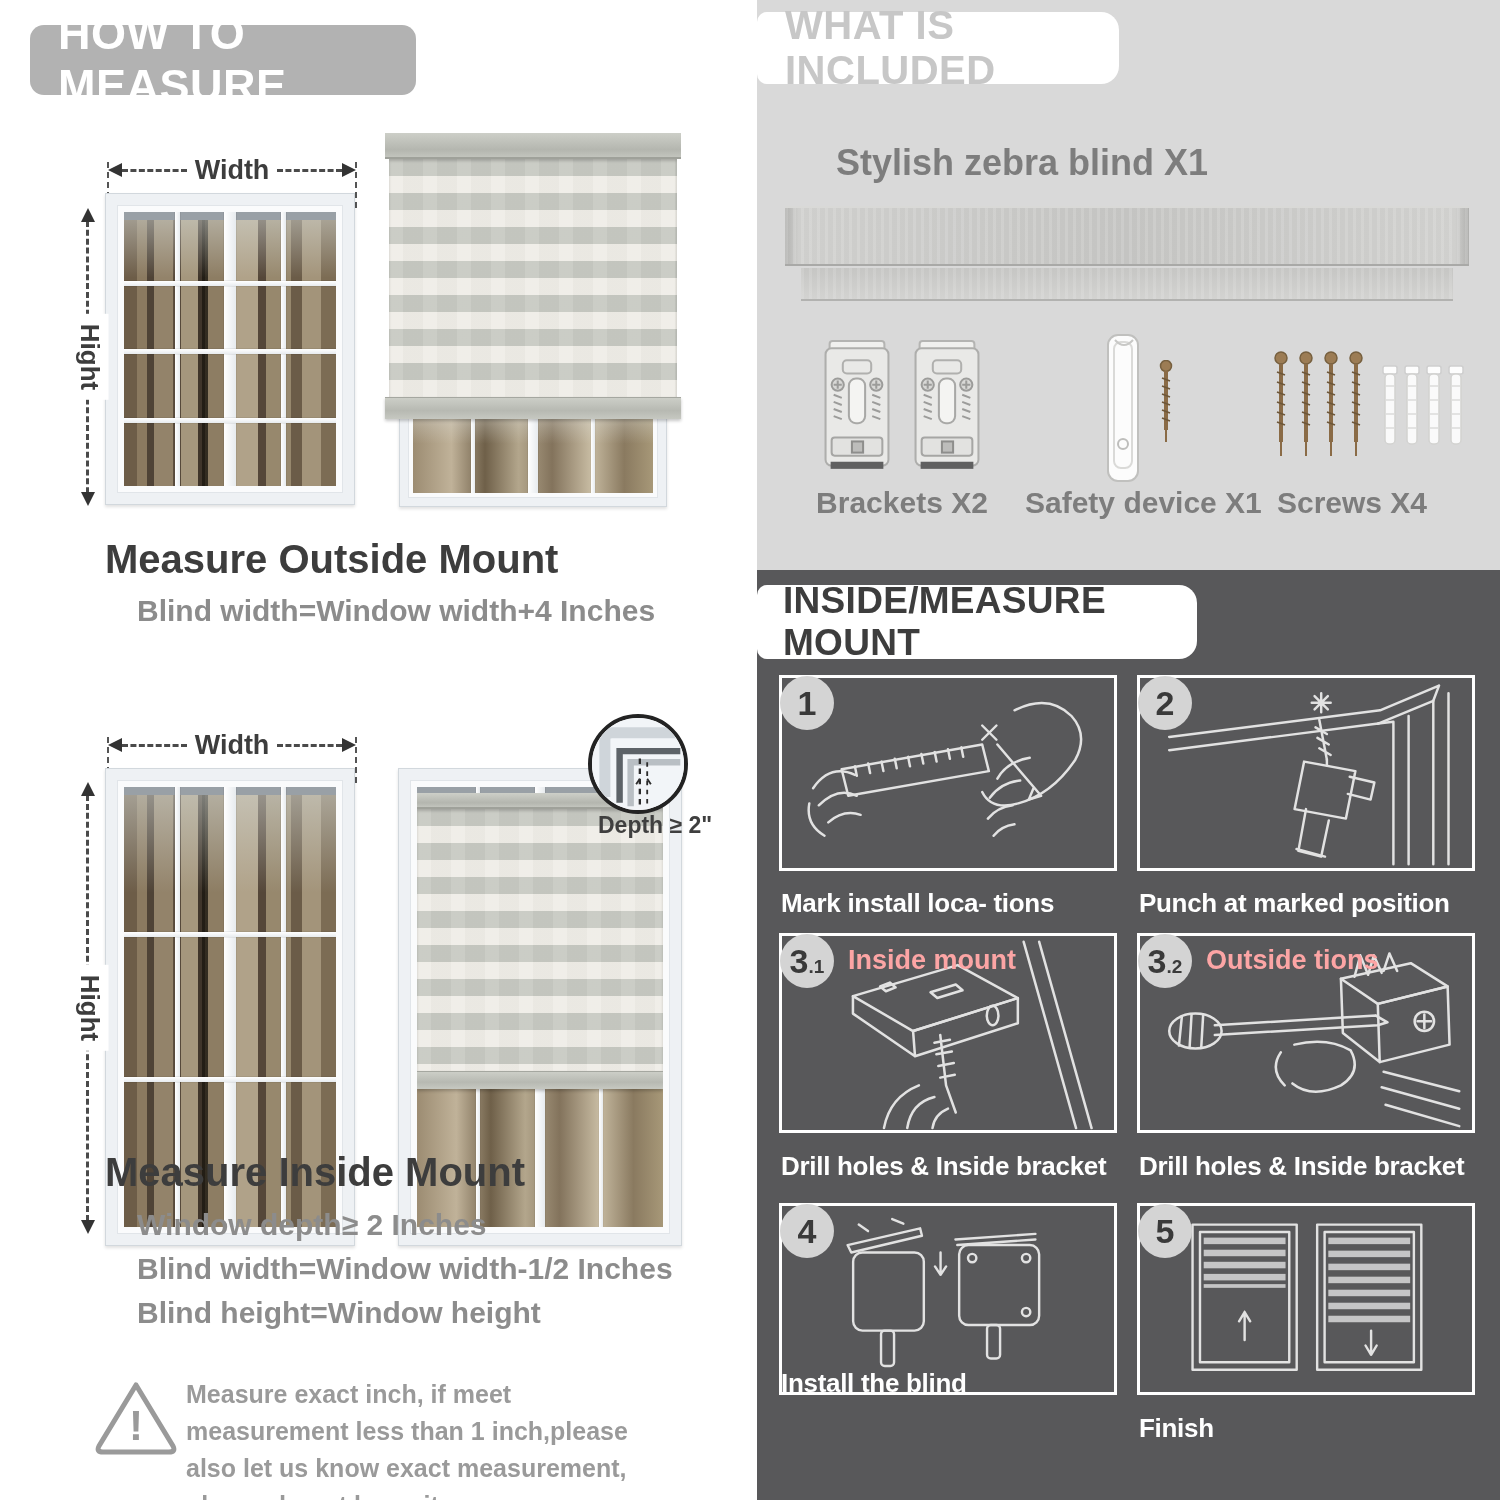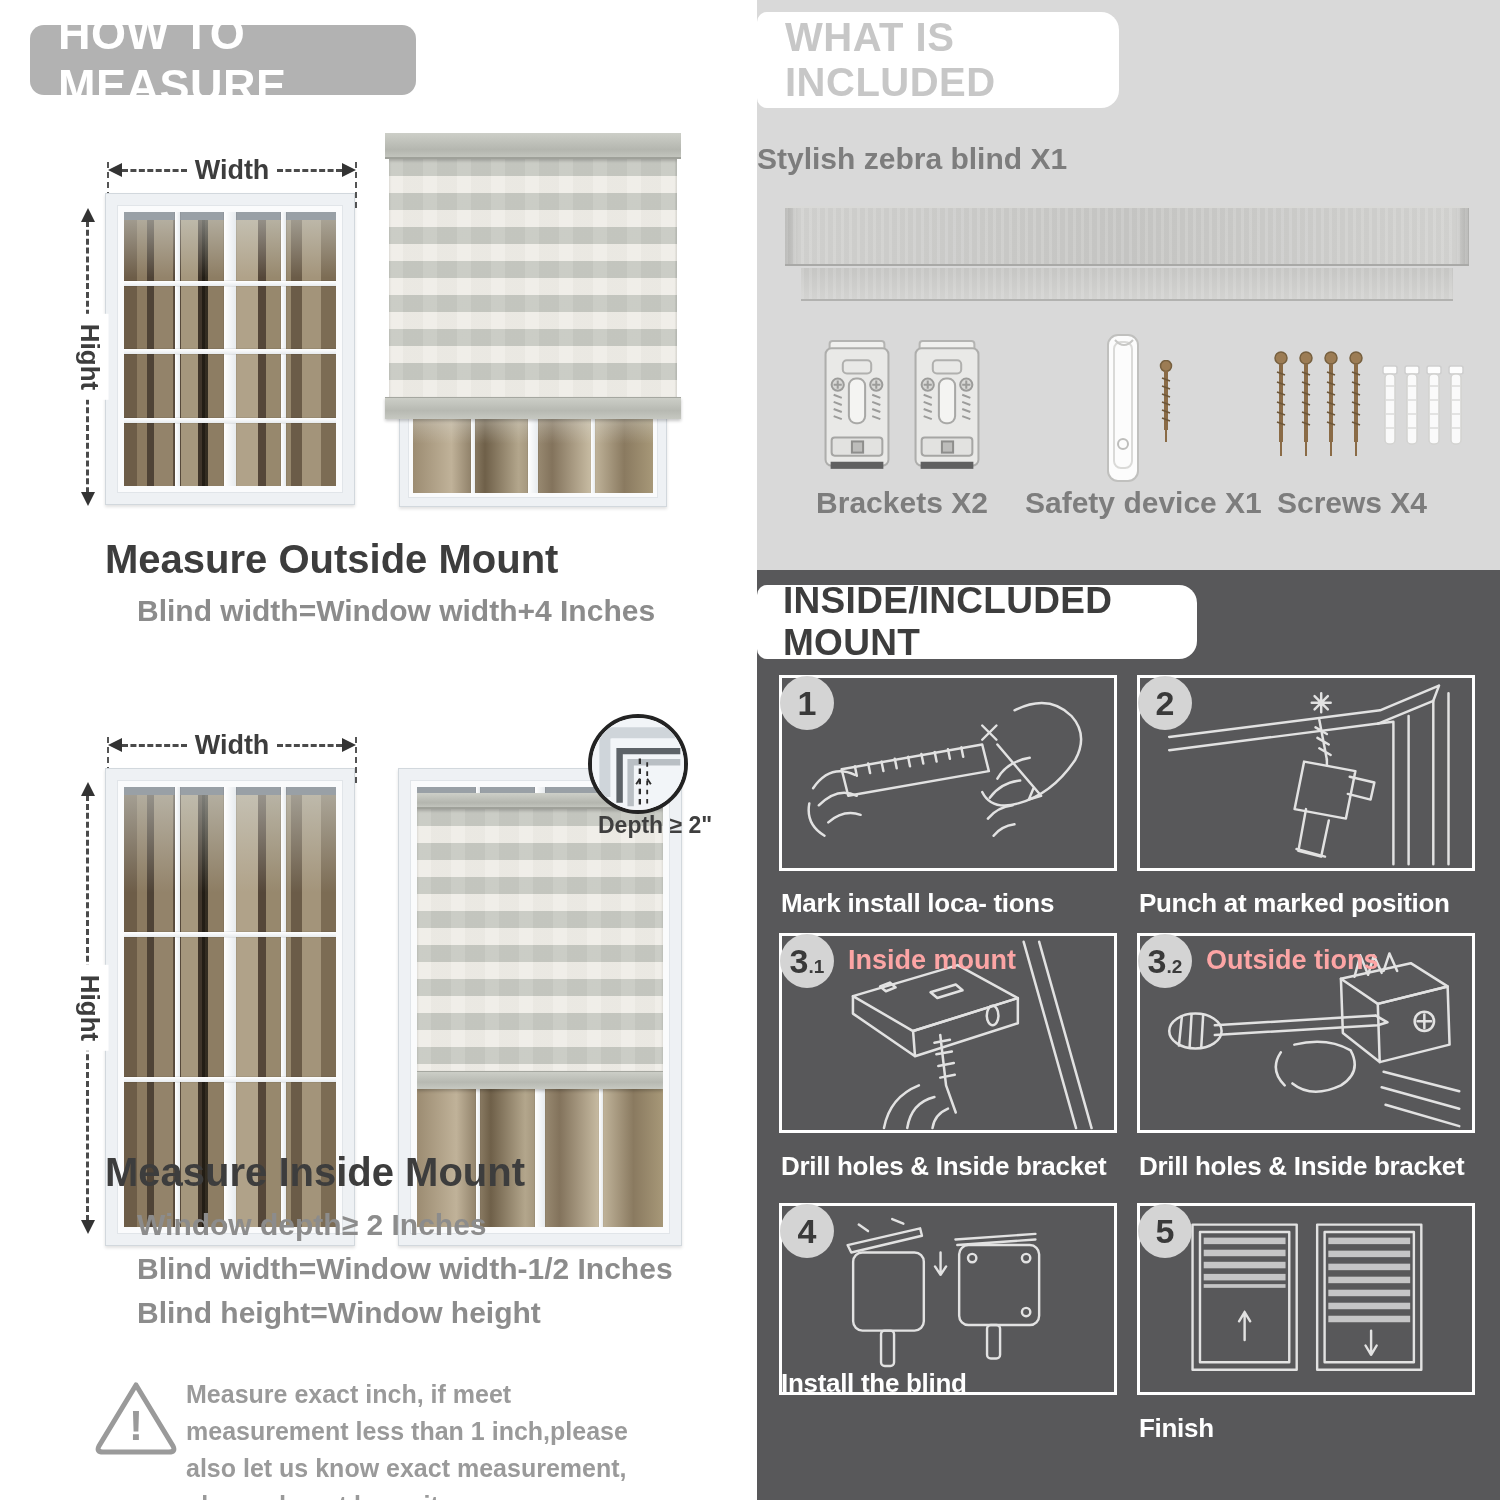--- a/index.html
+++ b/index.html
@@ -57,25 +57,25 @@
   .zb-rail{ position:absolute; left:0; right:0; background:linear-gradient(180deg,#ccceC7,#b7b9b2 60%,#c6c8c1); border-top:1px solid #a5a7a0; box-shadow:0 2px 3px rgba(0,0,0,.22); }
 
   .depth-circle{ position:absolute; width:100px; height:100px; border:4px solid #232323; border-radius:50%;
     background:#fdfdfd; overflow:hidden; z-index:6; }
   .depth-label{ position:absolute; font-size:23px; font-weight:bold; color:#3f3f3f; z-index:6; }
 
   .warn-text{ position:absolute; color:#9a9a9a; font-size:25px; font-weight:bold; line-height:37px; }
 
   
   .right-top{ position:absolute; left:757px; top:0; width:743px; height:570px; background:#d9d9d9; }
-  .right-top .wbox{ position:absolute; left:0; top:12px; width:362px; height:96px; background:#ffffff;
+  .right-top .wbox{ position:absolute; left:0; top:12px; width:362px; height:72px; background:#ffffff;
     border-radius:10px 18px 18px 10px; display:flex; align-items:center; padding-left:28px;
     color:#c7c7c7; font-size:40px; font-weight:bold; letter-spacing:.5px; }
-  .product-label{ position:absolute; left:0; top:142px; width:530px; 
-    color:#7d7d7d; font-size:30px; font-weight:bold; }
+  .product-label{ position:absolute; left:0; top:142px; width:530px; text-align:center;
+    color:#7d7d7d; font-size:36px; font-weight:bold; }
   .bar-top{ position:absolute; left:28px; top:206px; width:684px; height:60px;
     background:
       repeating-linear-gradient(90deg, rgba(255,255,255,.14) 0 3px, transparent 3px 8px),
       linear-gradient(90deg,#b2b2b0 0,#cfcfcd 2%,#c4c4c2 50%,#d0d0ce 98%,#afafad 100%);
     border-top:2px solid #d9d9d7; border-bottom:2px solid #a9a9a7; }
   .bar-lip{ position:absolute; left:44px; top:268px; width:652px; height:33px;
     background:
       repeating-linear-gradient(90deg, rgba(255,255,255,.12) 0 3px, transparent 3px 8px),
       linear-gradient(180deg,#c6c6c4,#d3d3d1); border-bottom:2px solid #b2b2b0; }
   .item-label{ position:absolute; top:486px; text-align:center; color:#7d7d7d; font-size:30px; font-weight:bold; white-space:nowrap; }
@@ -317,21 +317,21 @@
       </g>
     </svg>
 
     <div class="item-label" style="left:45px;width:200px;">Brackets X2</div>
     <div class="item-label" style="left:268px;width:220px;">Safety device X1</div>
     <div class="item-label" style="left:505px;width:180px;">Screws X4</div>
   </div>
 
   <div class="right-bottom">
     <div class="wbox2">
-      <span>INSIDE/INCLUDED MOUNT</span>
+      <span>INSIDE/MEASURE MOUNT</span>
     </div>
 
     <div class="panel" style="left:22px;top:105px;width:338px;height:196px;">
       <div class="badge">
           <span>1</span>
         </div>
       <svg class="art" viewBox="0 0 320 200" preserveAspectRatio="xMidYMid meet">
         <path d="M48,96 L196,70 L203,98 L55,124 Z"></path>
         <path d="M62,93 l2,10 M76,90 l2,10 M90,88 l2,10 M104,85 l2,10 M118,83 l2,10 M132,80 l2,10 M146,78 l2,10 M160,75 l2,10 M174,73 l2,10"></path>
         <path d="M196,50 l15,15 M211,50 l-15,15"></path>

